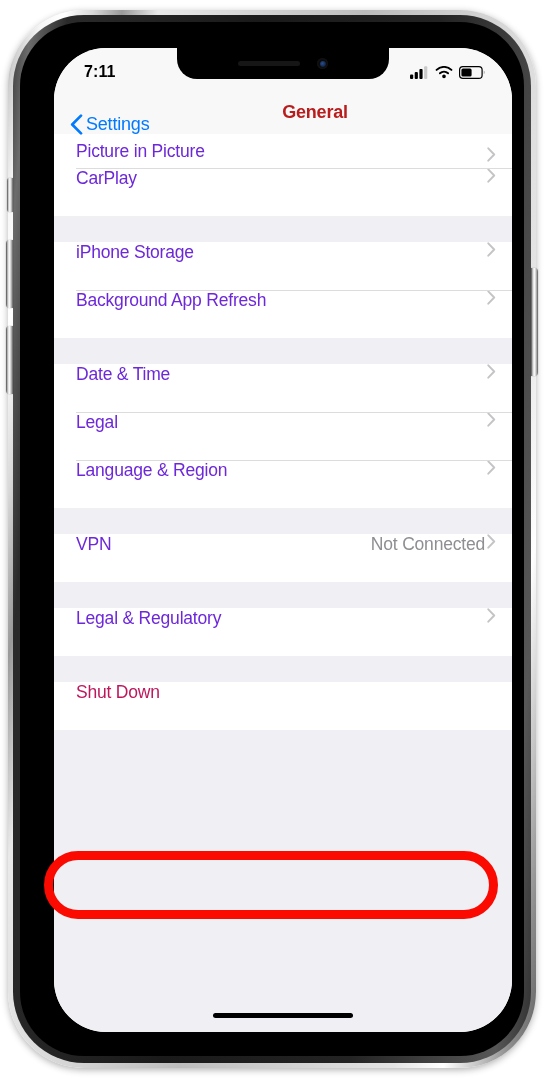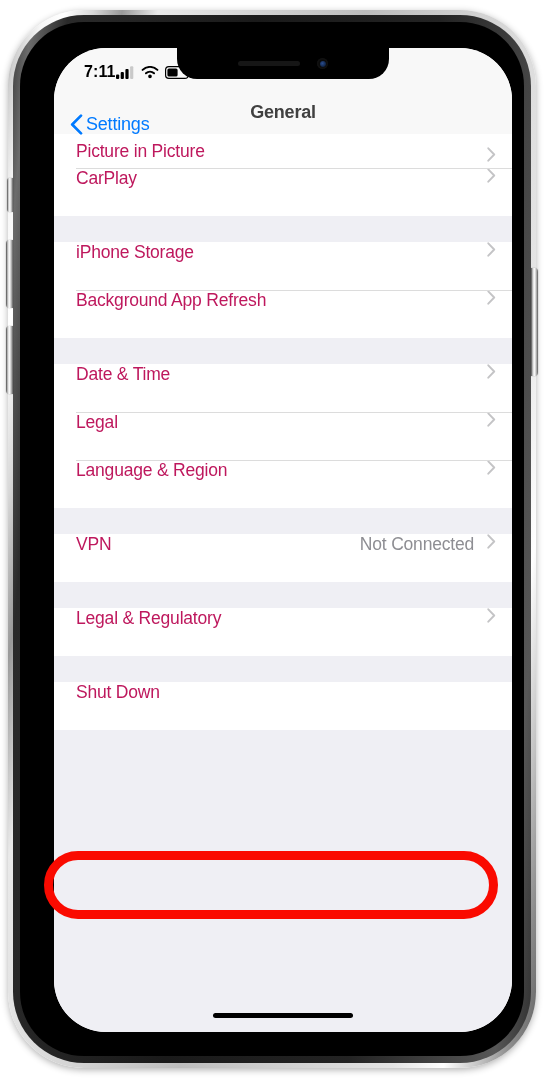--- a/index.html
+++ b/index.html
@@ -160,20 +160,21 @@
   
   #status-bar {
     position: absolute;
     left: 0; top: 0;
     width: 100%;
     height: 42px;
     background: #f8f8f8;
     z-index: 30;
     display: flex;
     align-items: center;
+    justify-content: space-between;
     padding: 6px 26px 0 30px;
     box-sizing: border-box;
   }
   #status-time {
     font-size: 16px;
     font-weight: bold;
     color: #000000;
     letter-spacing: 0.1px;
   }
   #status-icons {
@@ -210,23 +211,24 @@
     color: #007aff;
     letter-spacing: -0.2px;
   }
   #nav-title {
     position: absolute;
     left: 0;
     width: 100%;
     text-align: center;
     font-size: 18px;
     font-weight: bold;
-    color: #404040;
+    color: #b91c1c;
     letter-spacing: -0.2px;
     pointer-events: none;
+    padding-left: 32px;
   }
 
   
   #content {
     position: absolute;
     left: 0;
     top: 86px;
     width: 100%;
     bottom: 0;
     background: #efeff4;
@@ -257,33 +259,33 @@
     content: "";
     position: absolute;
     left: 22px;
     right: 0;
     top: 0;
     height: 1px;
     background: #dcdcdc;
   }
   .row-label {
     font-size: 17.5px;
-    color: #be185d;
+    color: #6d28d9;
     letter-spacing: -0.2px;
     flex: 1;
     white-space: nowrap;
   }
   .row-label.link {
     color: #be185d;
   }
   .row-value {
     font-size: 17.5px;
     color: #8e8e93;
     letter-spacing: -0.2px;
-    margin-right: 13px;
+    margin-right: 2px;
     white-space: nowrap;
   }
   .row-chevron {
     display: block;
     flex: 0 0 auto;
   }
 
   
   #home-indicator {
     position: absolute;

